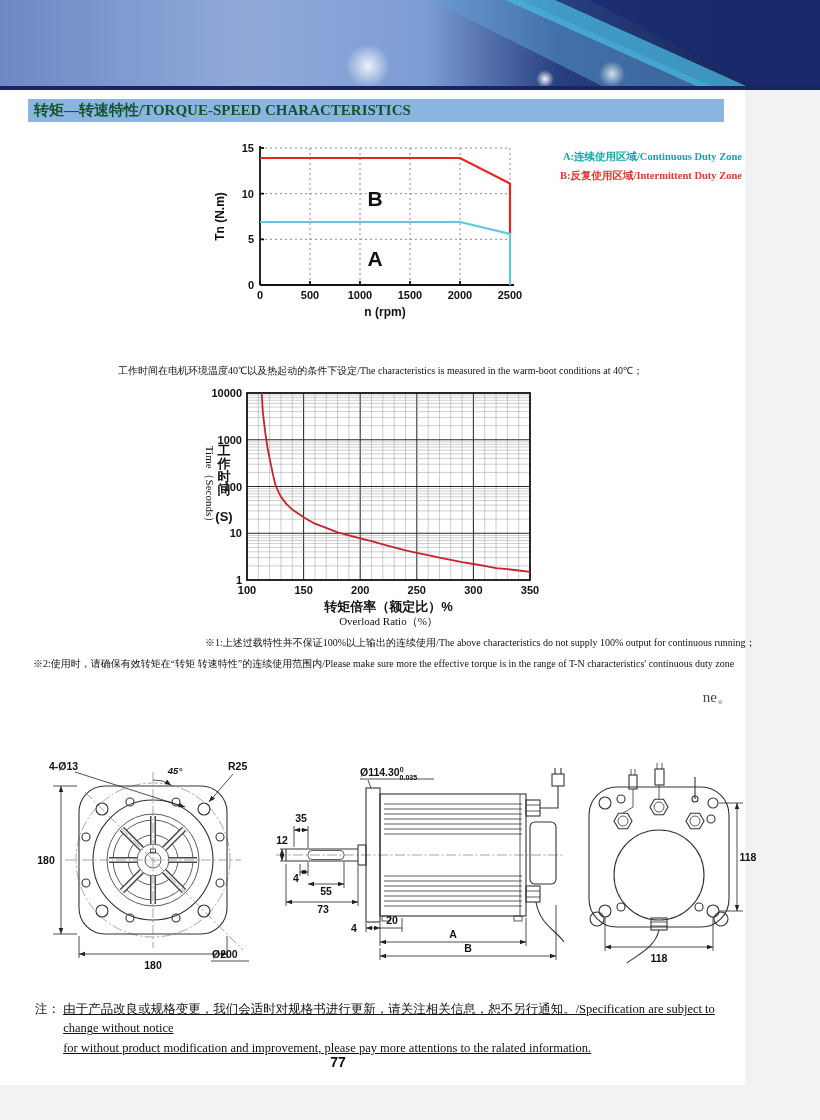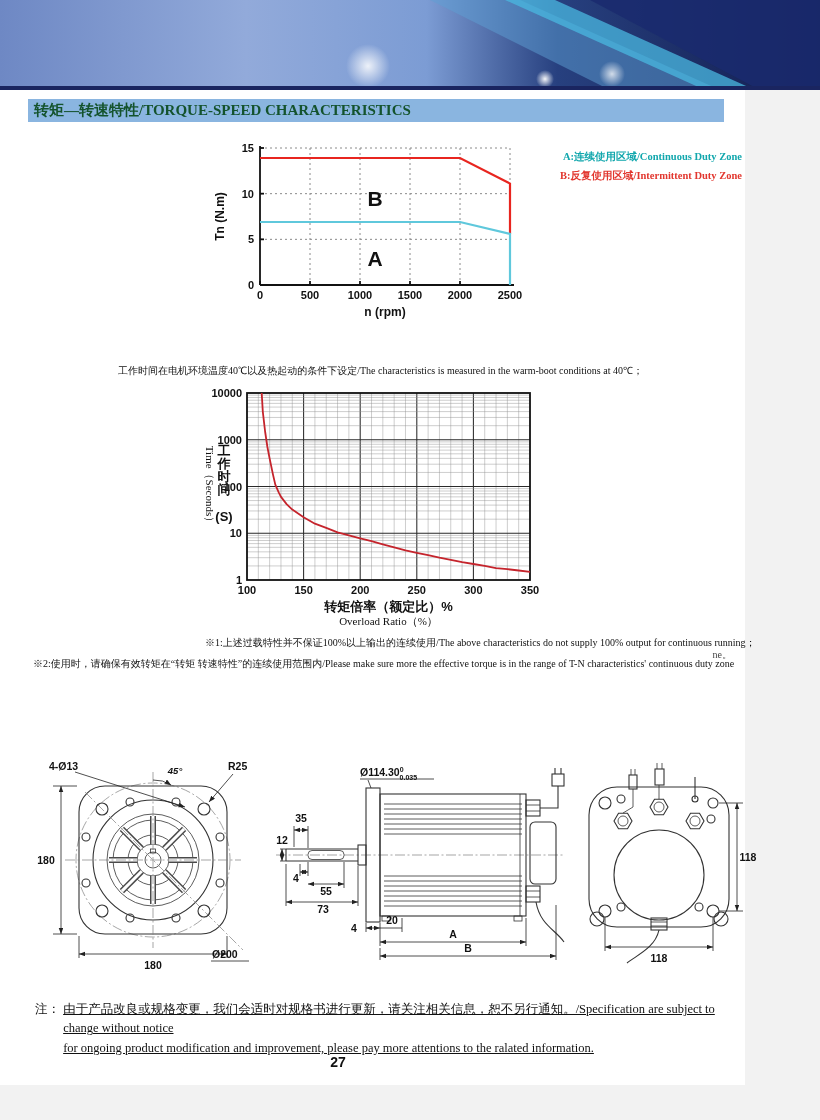--- a/index.html
+++ b/index.html
@@ -6,21 +6,21 @@
   body{background:#f2f2f2;font-family:"Liberation Serif",serif;}
   .canvas{position:relative;width:820px;height:1120px;background:#f2f2f2;overflow:hidden;}
   .page{position:absolute;left:0;top:88px;width:745px;height:997px;background:#ffffff;}
   .banner{position:absolute;left:0;top:0;width:820px;height:90px;}
   .section-bar{position:absolute;left:28px;width:696px;height:23px;background:#8ab5e0;
     color:#14532d;font-weight:bold;font-size:15px;line-height:23px;padding-left:6px;box-sizing:border-box;
     font-family:"Liberation Serif",serif;}
   .section-bar.mono{font-family:"Liberation Mono",monospace;font-size:13.5px;letter-spacing:.4px;}
   .subtitle{position:absolute;left:118px;top:363px;font-size:10px;color:#111;}
   .chart-note{position:absolute;font-size:10px;color:#111;}
-  .stray{position:absolute;right:88px;top:648px;font-size:10px;color:#444;}
+  .stray{position:absolute;right:88px;top:688px;font-size:15px;color:#444;}
   .legend{position:absolute;left:560px;top:147px;font-size:10.5px;font-weight:bold;line-height:19px;
     font-family:"Liberation Serif",serif;text-align:right;}
   .legend .la{color:#12a7ad;}
   .legend .lb{color:#e2372f;}
   .footer-note{position:absolute;left:35px;top:1000px;width:700px;font-size:12.5px;color:#111;line-height:1.55;}
   .footer-note .body{display:inline-block;vertical-align:top;width:660px;text-decoration:underline;}
   .page-number{position:absolute;left:318px;top:1054px;width:40px;text-align:center;
     font-size:14px;font-weight:bold;color:#111;font-family:"Liberation Sans",sans-serif;}
   svg.chart{position:absolute;}
   svg.chart .grid{stroke:#8a8a8a;stroke-width:1;stroke-dasharray:2 3;fill:none;}
@@ -414,19 +414,19 @@
       <line x1="138" y1="154" x2="138" y2="188" class="d"></line>
       <line x1="30" y1="184" x2="138" y2="184" class="d" marker-start="url(#arrR)" marker-end="url(#arrR)"></line>
       <text x="84" y="199" text-anchor="middle" class="dt">118</text>
     </g>
   </svg>
 
   <div class="footer-note">
     <span>注：</span>
     <span class="body">
       <span>由于产品改良或规格变更，我们会适时对规格书进行更新，请关注相关信息，恕不另行通知。/Specification are subject to change without notice</span><br>
-      <span>for ongoing product modification and improvement, please pay more attentions to the ralated information.</span>
+      <span>for without product modification and improvement, please pay more attentions to the ralated information.</span>
     </span>
   </div>
 
-  <div class="page-number">27</div>
+  <div class="page-number">77</div>
 
 </div>
 
 </body></html>

